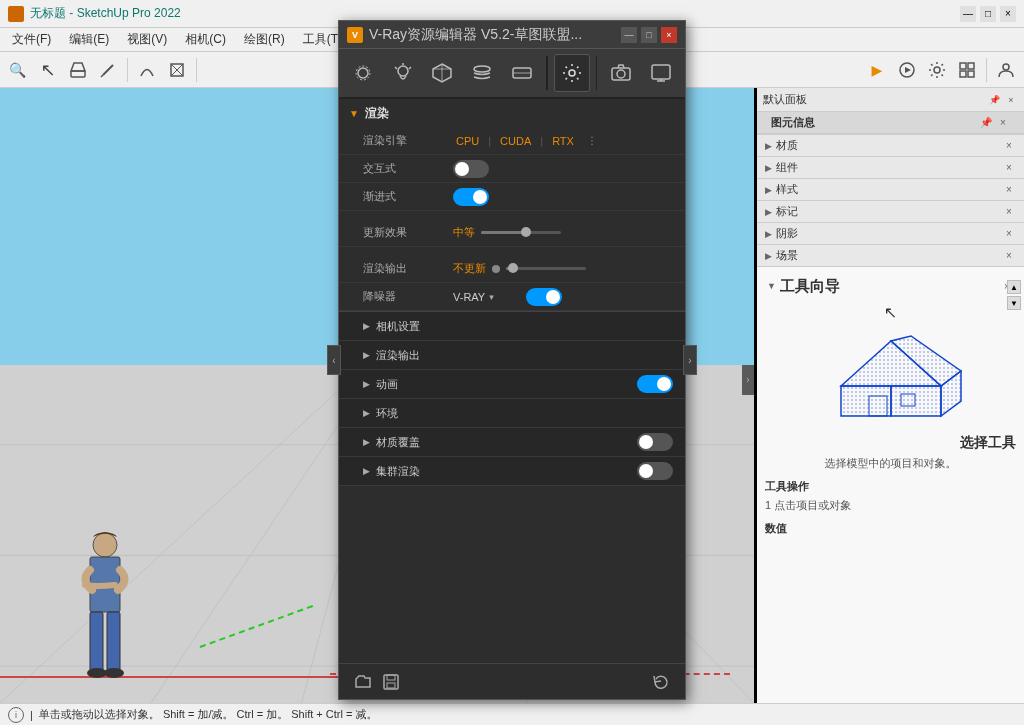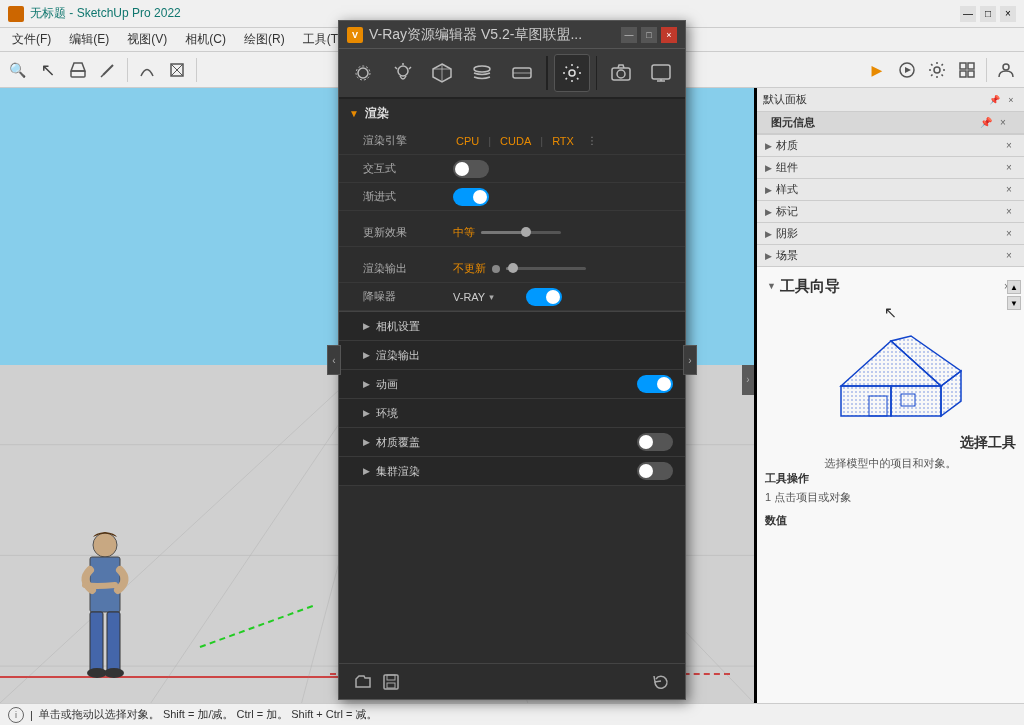--- a/index.html
+++ b/index.html
@@ -233,20 +233,21 @@
       font-size: 14px;
       font-weight: bold;
       color: #333;
       text-align: right;
       margin: 6px 0 4px 0;
     }
     .tool-desc {
       font-size: 11px;
       color: #555;
       text-align: center;
+      margin-bottom: 8px;
     }
     .tool-ops-title {
       font-size: 11px;
       font-weight: bold;
       color: #333;
       margin-bottom: 4px;
     }
     .tool-op-item {
       font-size: 11px;
       color: #555;

